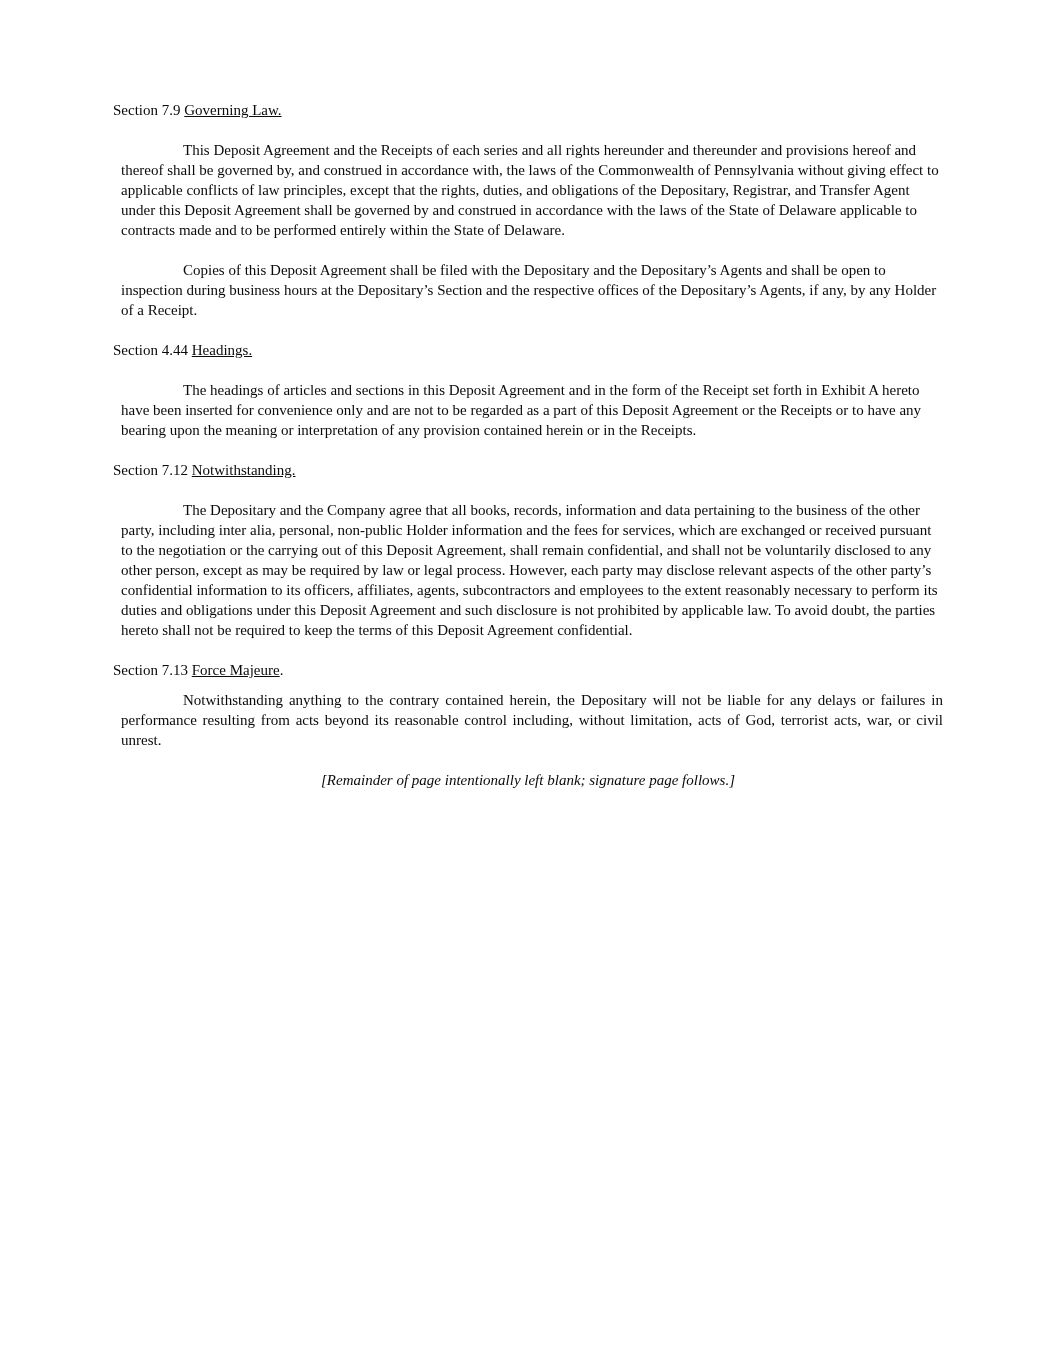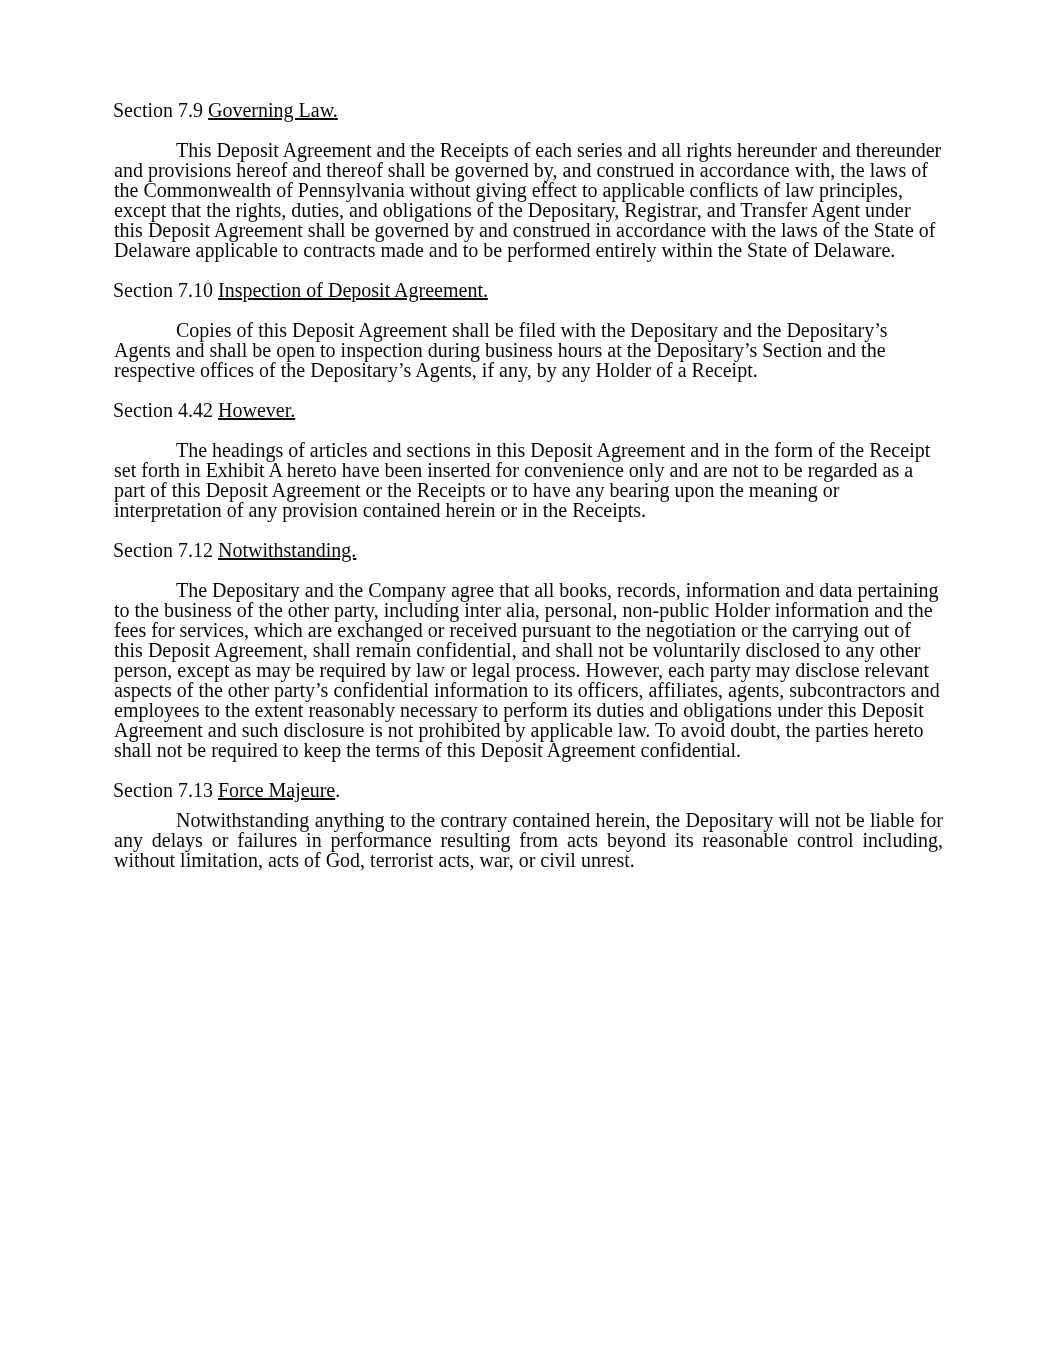--- a/index.html
+++ b/index.html
@@ -8,35 +8,35 @@
     background: #ffffff;
   }
   .page {
     position: relative;
     width: 1055px;
     height: 1096px;
     background: #ffffff;
     box-sizing: border-box;
     padding: 100px 112px 11px 113px;
     font-family: "Liberation Serif", "DejaVu Serif", serif;
-    font-size: 20px;
+    font-size: 15px;
     line-height: 20px;
     color: #0a0a0a;
   }
   .sec-heading {
     margin: 0 0 20px 0;
   }
   .sec-heading.tight {
     margin-bottom: 10px;
   }
   .sec-title {
     text-decoration: underline;
   }
   p.body-para {
-    margin: 0 0 20px 1px;
+    margin: 0 0 20px 8px;
     text-indent: 62px;
   }
   p.body-para.justified {
     text-align: justify;
   }
   .inline-underline {
   }
   .inline-italic {
   }
   .remainder-note {
@@ -53,28 +53,28 @@
   }
 </style>
 </head>
 <body>
 
 <div class="page">
 
   <div class="sec-heading"><span>Section 7.9 </span><span class="sec-title">Governing Law.</span></div>
   <p class="body-para">This Deposit Agreement and the Receipts of each series and all rights hereunder and thereunder and provisions hereof and thereof shall be governed by, and construed in accordance with, the laws of the Commonwealth of Pennsylvania without giving effect to applicable conflicts of law principles, except that the rights, duties, and obligations of the Depositary, Registrar, and Transfer Agent under this Deposit Agreement shall be governed by and construed in accordance with the laws of the State of Delaware applicable to contracts made and to be performed entirely within the State of Delaware.</p>
 
-  <div class="sec-heading"><span>Section 7.10 </span><span class="sec-title">Inspection of Deposit Agreement.</span></div>
   <p class="body-para">Copies of this Deposit Agreement shall be filed with the Depositary and the Depositary’s Agents and shall be open to inspection during business hours at the Depositary’s Section and the respective offices of the Depositary’s Agents, if any, by any Holder of a Receipt.</p>
 
-  <div class="sec-heading"><span>Section 4.42 </span><span class="sec-title">However.</span></div>
+  <div class="sec-heading"><span>Section 4.44 </span><span class="sec-title">Headings.</span></div>
   <p class="body-para"><span>The headings of articles and sections in this Deposit Agreement and in the form of the Receipt set forth in </span><span class="inline-underline">Exhibit A</span><span> hereto have been inserted for convenience only and are not to be regarded as a part of this Deposit Agreement or the Receipts or to have any bearing upon the meaning or interpretation of any provision contained herein or in the Receipts.</span></p>
 
   <div class="sec-heading"><span>Section 7.12 </span><span class="sec-title">Notwithstanding.</span></div>
   <p class="body-para"><span>The Depositary and the Company agree that all books, records, information and data pertaining to the business of the other party, including </span><span class="inline-italic">inter alia</span><span>, personal, non-public Holder information and the fees for services, which are exchanged or received pursuant to the negotiation or the carrying out of this Deposit Agreement, shall remain confidential, and shall not be voluntarily disclosed to any other person, except as may be required by law or legal process. However, each party may disclose relevant aspects of the other party’s confidential information to its officers, affiliates, agents, subcontractors and employees to the extent reasonably necessary to perform its duties and obligations under this Deposit Agreement and such disclosure is not prohibited by applicable law. To avoid doubt, the parties hereto shall not be required to keep the terms of this Deposit Agreement confidential.</span></p>
 
   <div class="sec-heading tight"><span>Section 7.13 </span><span class="sec-title">Force Majeure</span><span>.</span></div>
   <p class="body-para justified">Notwithstanding anything to the contrary contained herein, the Depositary will not be liable for any delays or failures in performance resulting from acts beyond its reasonable control including, without limitation, acts of God, terrorist acts, war, or civil unrest.</p>
 
+  <div class="remainder-note">[Remainder of page intentionally left blank; signature page follows.]</div>
 
   <div class="page-number">18</div>
 
 </div>
 
 </body></html>

